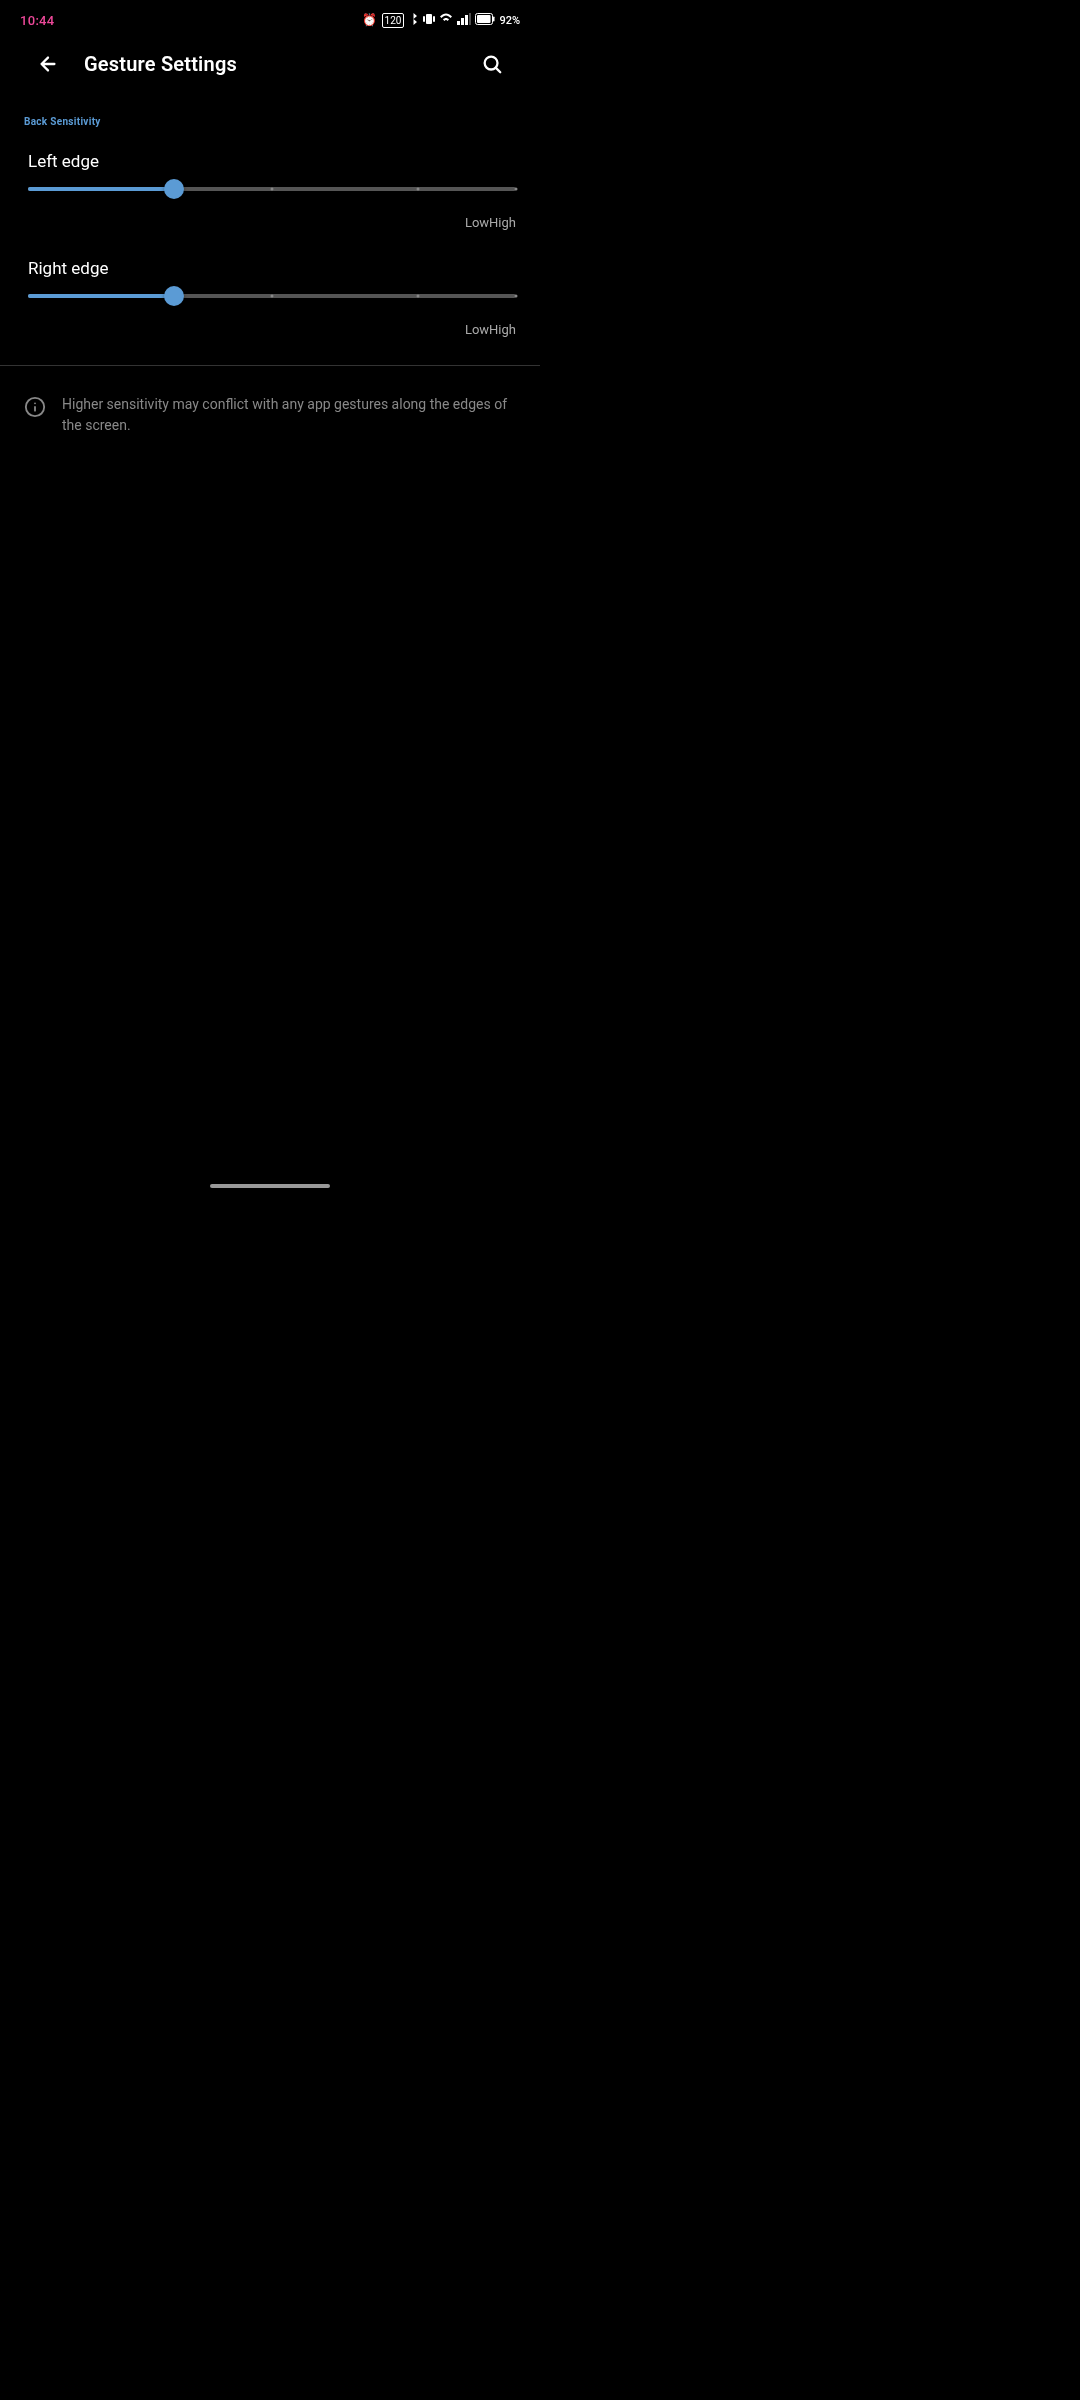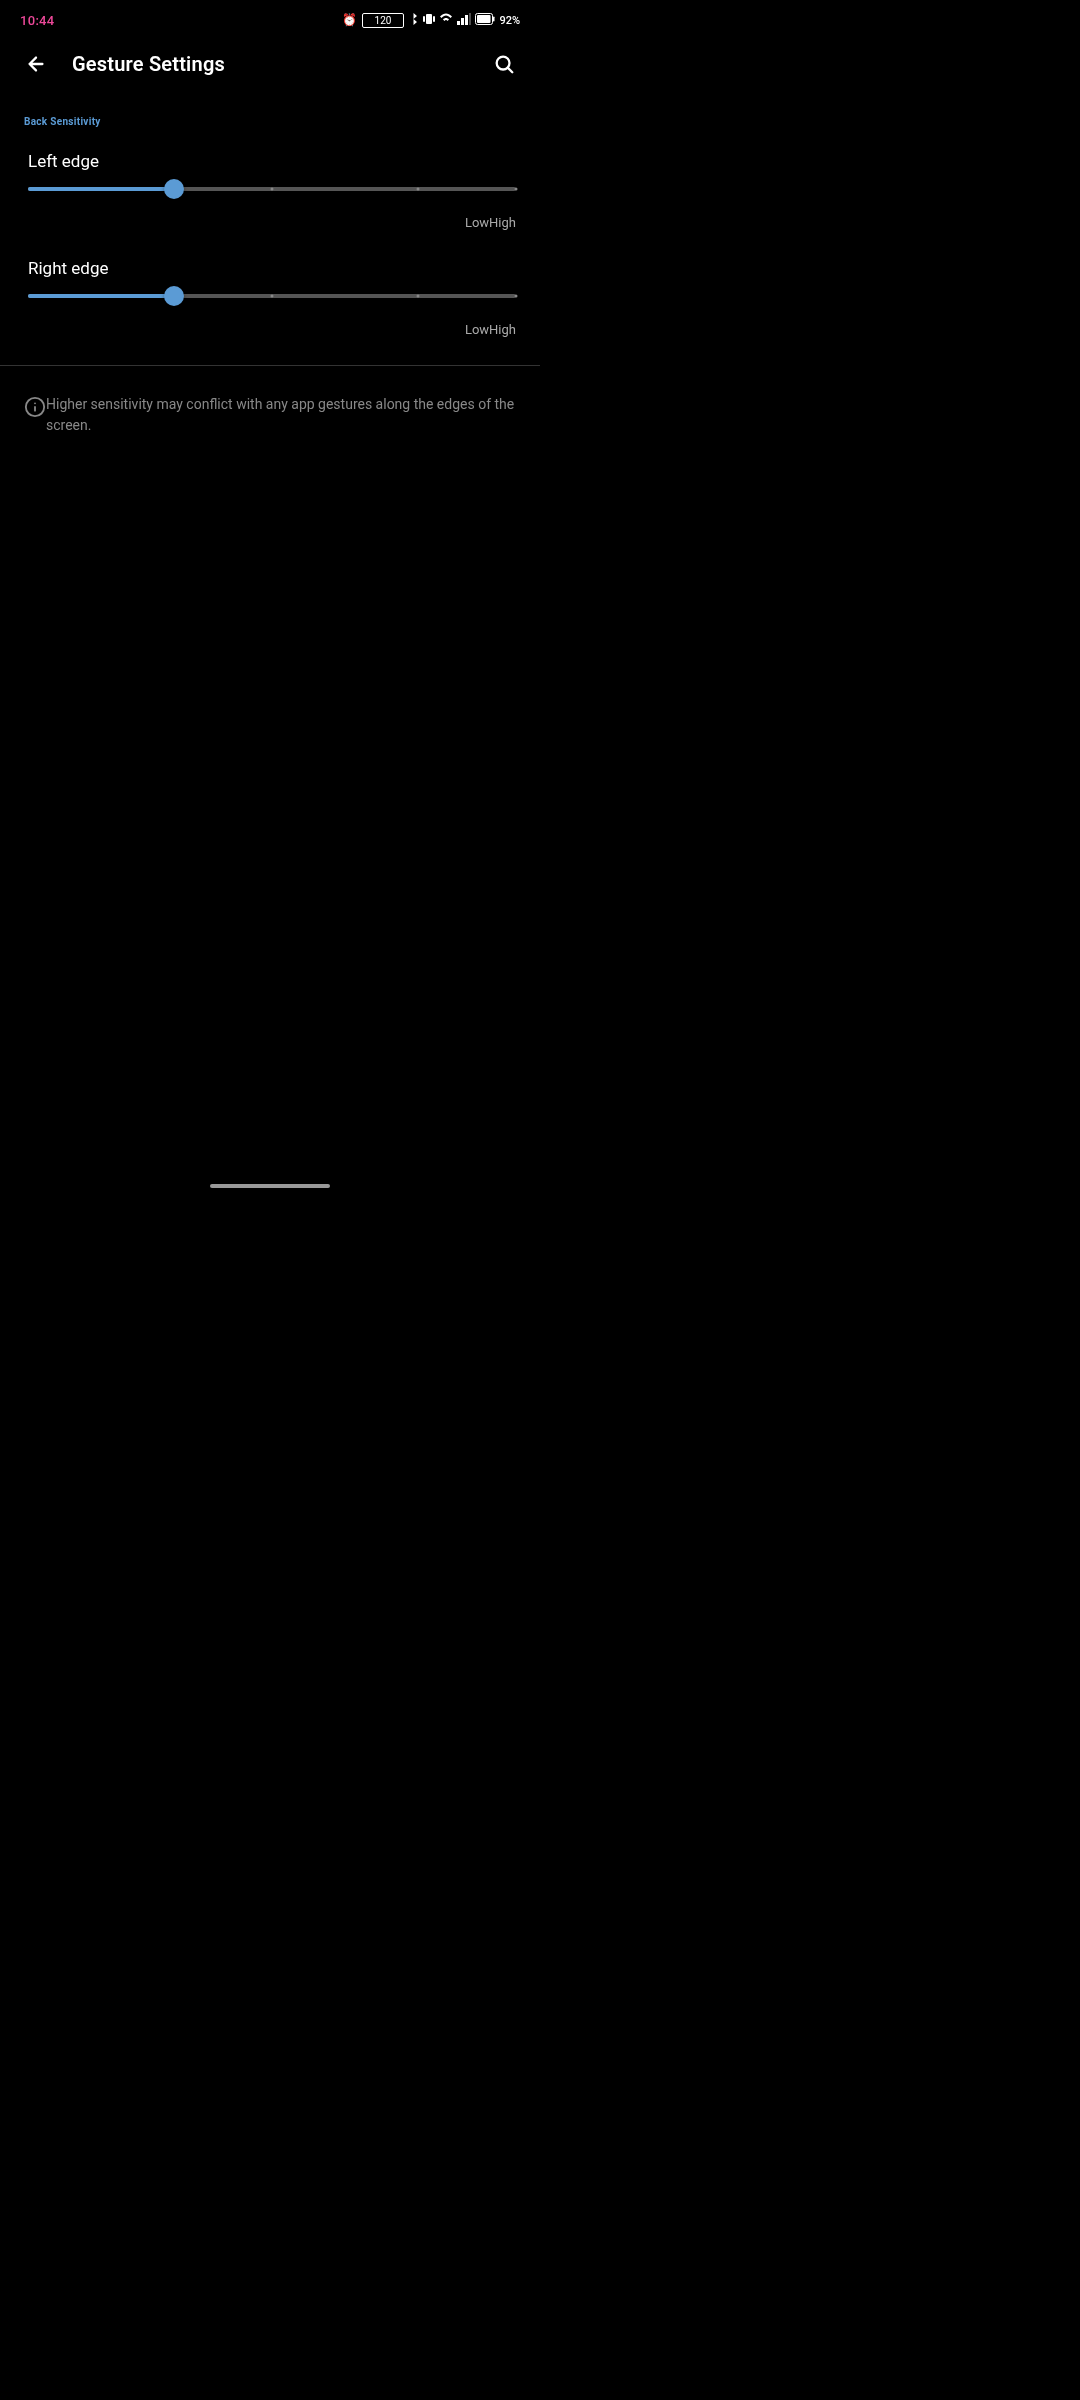--- a/index.html
+++ b/index.html
@@ -50,21 +50,21 @@
     .battery-text {
       font-size: 11px;
       font-weight: 500;
     }
 
     
     .app-bar {
       display: flex;
       align-items: center;
       justify-content: space-between;
-      padding: 8px 16px;
+      padding: 8px 28px;
       height: 56px;
     }
 
     .app-bar-left {
       display: flex;
       align-items: center;
       gap: 16px;
     }
 
     .back-btn {
@@ -172,20 +172,21 @@
     .divider {
       height: 1px;
       background: #333333;
       margin: 8px 0;
     }
 
     
     .info-section {
       display: flex;
       align-items: flex-start;
+      gap: 16px;
       padding: 20px 24px;
     }
 
     .info-icon {
       width: 22px;
       height: 22px;
       flex-shrink: 0;
       margin-top: 2px;
     }
 
@@ -210,21 +211,21 @@
   </style>
 </head>
 <body>
 
 <div class="status-bar">
   <span class="status-time">10:44</span>
   <div class="status-icons">
 
     <span class="status-icon">⏰</span>
 
-    <span class="status-icon" style="font-size:10px; border:1px solid #fff; padding:1px 12px; border-radius:2px;">120</span>
+    <span class="status-icon" style="font-size:10px; border:1px solid #fff; padding:1px 2px; border-radius:2px;">120</span>
 
     <span class="status-icon">
       <svg width="11" height="14" viewBox="0 0 11 14" fill="white">
         <path d="M5.5 1L9 4L5.5 7L9 10L5.5 13V7L2 10L5.5 7L2 4L5.5 7V1Z"></path>
       </svg>
     </span>
 
     <span class="status-icon">
       <svg width="12" height="14" viewBox="0 0 12 14" fill="white">
         <rect x="3" y="2" width="6" height="10" rx="1"></rect>

